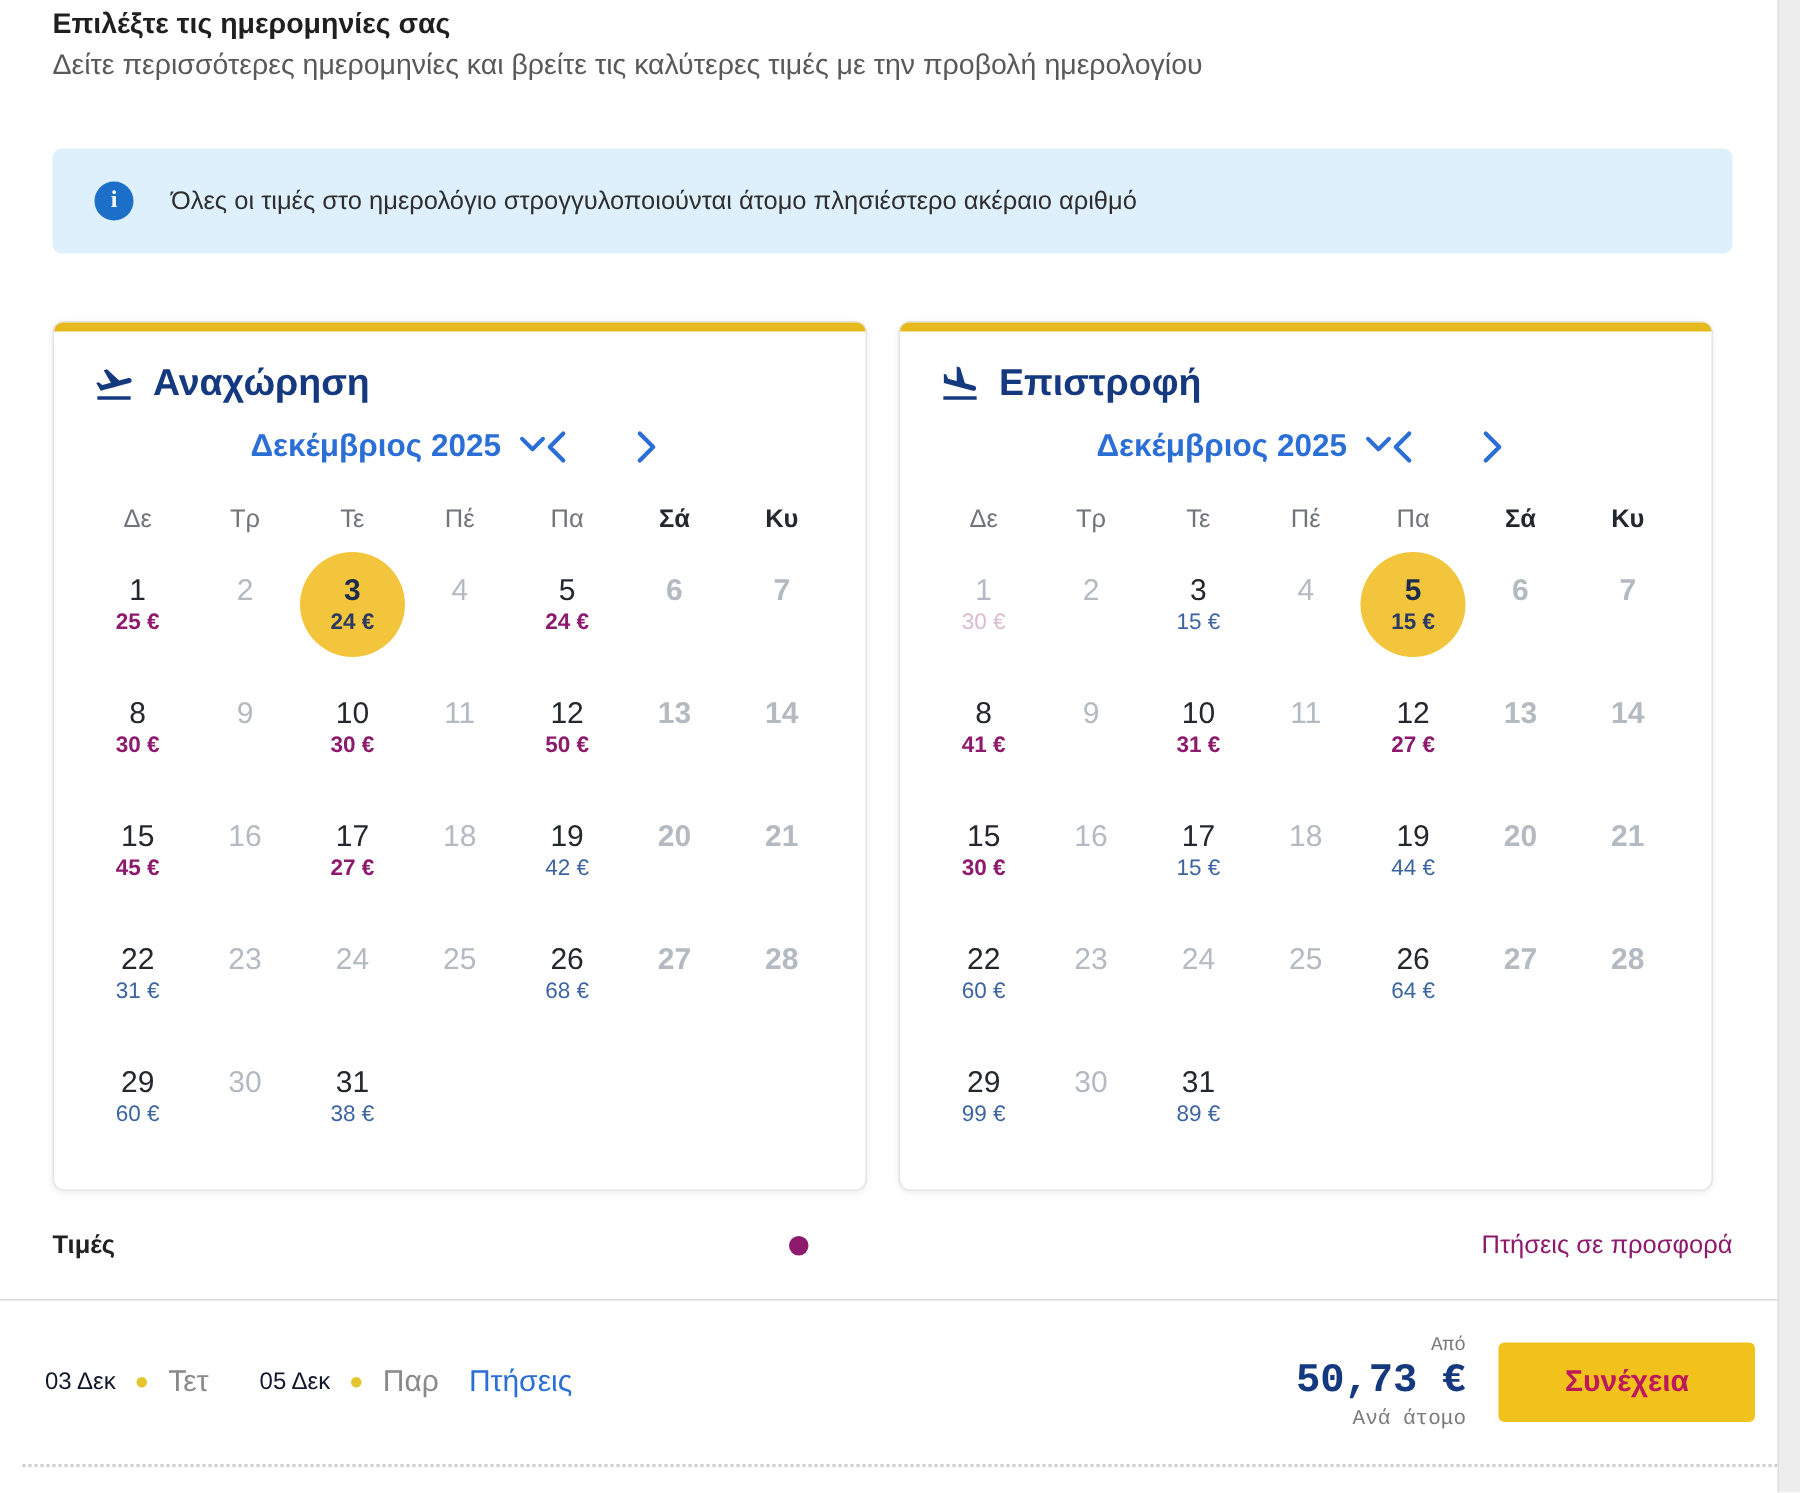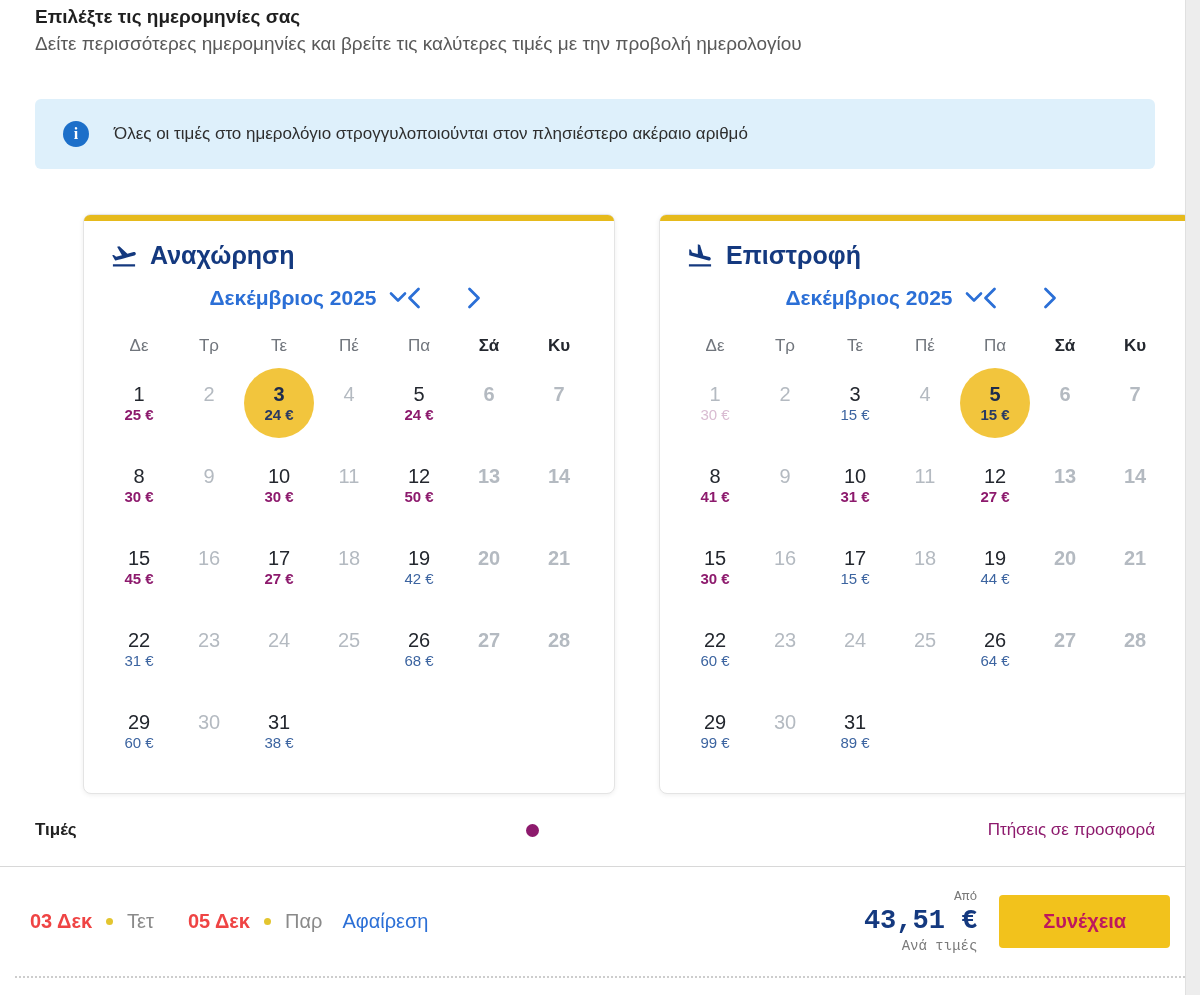--- a/index.html
+++ b/index.html
@@ -14,21 +14,21 @@
   .page-title { font-size:19px; font-weight:bold; color:#1f1f1f; padding-top:6px; }
   .page-subtitle { font-size:19px; color:#595959; margin-top:5px; }
 
   .info-banner { margin-top:44px; height:70px; background:#def0fb; border-radius:6px;
                  display:flex; align-items:center; padding:0 28px; gap:25px; }
   .info-icon { width:26px; height:26px; border-radius:50%; background:#1c6fc9; color:#fff;
                display:flex; align-items:center; justify-content:center;
                font-size:16px; font-weight:bold; font-family:"Liberation Serif", serif; flex:0 0 auto; }
   .info-text { font-size:17px; color:#2e2e2e; }
 
-  .cards { display:flex; gap:44px; margin-top:45px;margin-left:48px; }
+  .cards { display:flex; gap:21px; margin-top:45px; }
   .card { width:543px; height:580px; background:#fff; border:1px solid #e4e4e4;
           border-radius:8px; box-shadow:0 1px 5px rgba(0,0,0,.07); position:relative; }
   .card-topbar { height:6px; background:#e6ba1c; border-radius:8px 8px 0 0; }
   .card-inner { padding:20px 20px 0 20px; }
 
   .cal-title-row { display:flex; align-items:center; gap:12px; padding-left:6px; }
   .cal-title { font-size:25px; font-weight:bold; color:#14397f; }
   .plane-icon svg { display:block; }
 
   .month-row { display:flex; align-items:center; justify-content:center;
@@ -59,21 +59,21 @@
   .state-selected .price { font-weight:bold; color:#2a3a63; }
 
   .legend { display:flex; align-items:center; justify-content:space-between; gap:11px; margin-top:26px; }
   .legend-title { font-size:17px; font-weight:bold; color:#212121; }
   .legend-dot { width:13px; height:13px; border-radius:50%; background:#8d1a6d; }
   .legend-offer { font-size:17px; color:#8d1a6d; }
 
   .summary { margin-top:26px; border-top:1px solid #d8d8d8; }
   .summary-inner { height:109px; display:flex; align-items:center; padding:0 30px; }
   .date-chip { display:flex; align-items:center; gap:14px; }
-  .date-strong { font-size:20px; font-weight:bold; color:#ef4444; }
+  .date-strong { font-size:16px; font-weight:normal; color:#0f172a; }
   .dot-sep { width:7px; height:7px; border-radius:50%; background:#e3c52f; }
   .date-weekday { font-size:20px; color:#8a8a8a; }
   .chip-gap { width:34px; }
   .remove-link { font-size:20px; color:#2b6fd6; margin-left:20px; cursor:pointer; }
   .summary-right { margin-left:auto; display:flex; align-items:center; gap:22px; }
   .price-block { display:flex; flex-direction:column; align-items:flex-end; gap:2px;font-family:Liberation Mono, monospace; }
   .price-from { font-size:13px; color:#7a7a7a; }
   .price-total { font-size:27px; font-weight:bold; color:#14397f; }
   .price-per { font-size:14px; color:#7a7a7a; }
   .continue-btn { background:#f2c21c; border:none; border-radius:4px; padding:15px 44px;
@@ -85,21 +85,21 @@
 </head>
 <body>
 
 <div class="content">
 
   <div class="page-title">Επιλέξτε τις ημερομηνίες σας</div>
   <div class="page-subtitle">Δείτε περισσότερες ημερομηνίες και βρείτε τις καλύτερες τιμές με την προβολή ημερολογίου</div>
 
   <div class="info-banner">
     <div class="info-icon">i</div>
-    <div class="info-text">Όλες οι τιμές στο ημερολόγιο στρογγυλοποιούνται στον πλησιέστερο ακέραιο αριθμό</div>
+    <div class="info-text">Όλες οι τιμές στο ημερολόγιο στρογγυλοποιούνται άτομο πλησιέστερο ακέραιο αριθμό</div>
   </div>
 
   <div class="cards">
 
     <div class="card">
       <div class="card-topbar"></div>
       <div class="card-inner">
         <div class="cal-title-row">
           <span class="plane-icon">
             <svg width="28" height="28" viewBox="0 0 24 24" fill="#14397f">
@@ -627,26 +627,26 @@
       <span class="date-strong">03 Δεκ</span>
       <span class="dot-sep"></span>
       <span class="date-weekday">Τετ</span>
     </div>
     <div class="chip-gap"></div>
     <div class="date-chip">
       <span class="date-strong">05 Δεκ</span>
       <span class="dot-sep"></span>
       <span class="date-weekday">Παρ</span>
     </div>
-    <span class="remove-link">Αφαίρεση</span>
+    <span class="remove-link">Πτήσεις</span>
     <div class="summary-right">
       <div class="price-block">
         <span class="price-from">Από</span>
-        <span class="price-total">43,51 €</span>
-        <span class="price-per">Ανά τιμές</span>
+        <span class="price-total">50,73 €</span>
+        <span class="price-per">Ανά άτομο</span>
       </div>
       <button class="continue-btn">Συνέχεια</button>
     </div>
   </div>
   <div class="dotted-line"></div>
 </div>
 
 <div class="scroll-strip"></div>
 
 </body></html>

